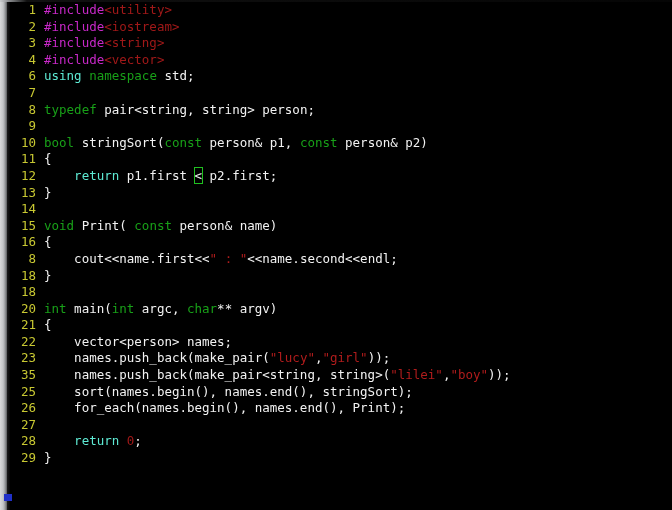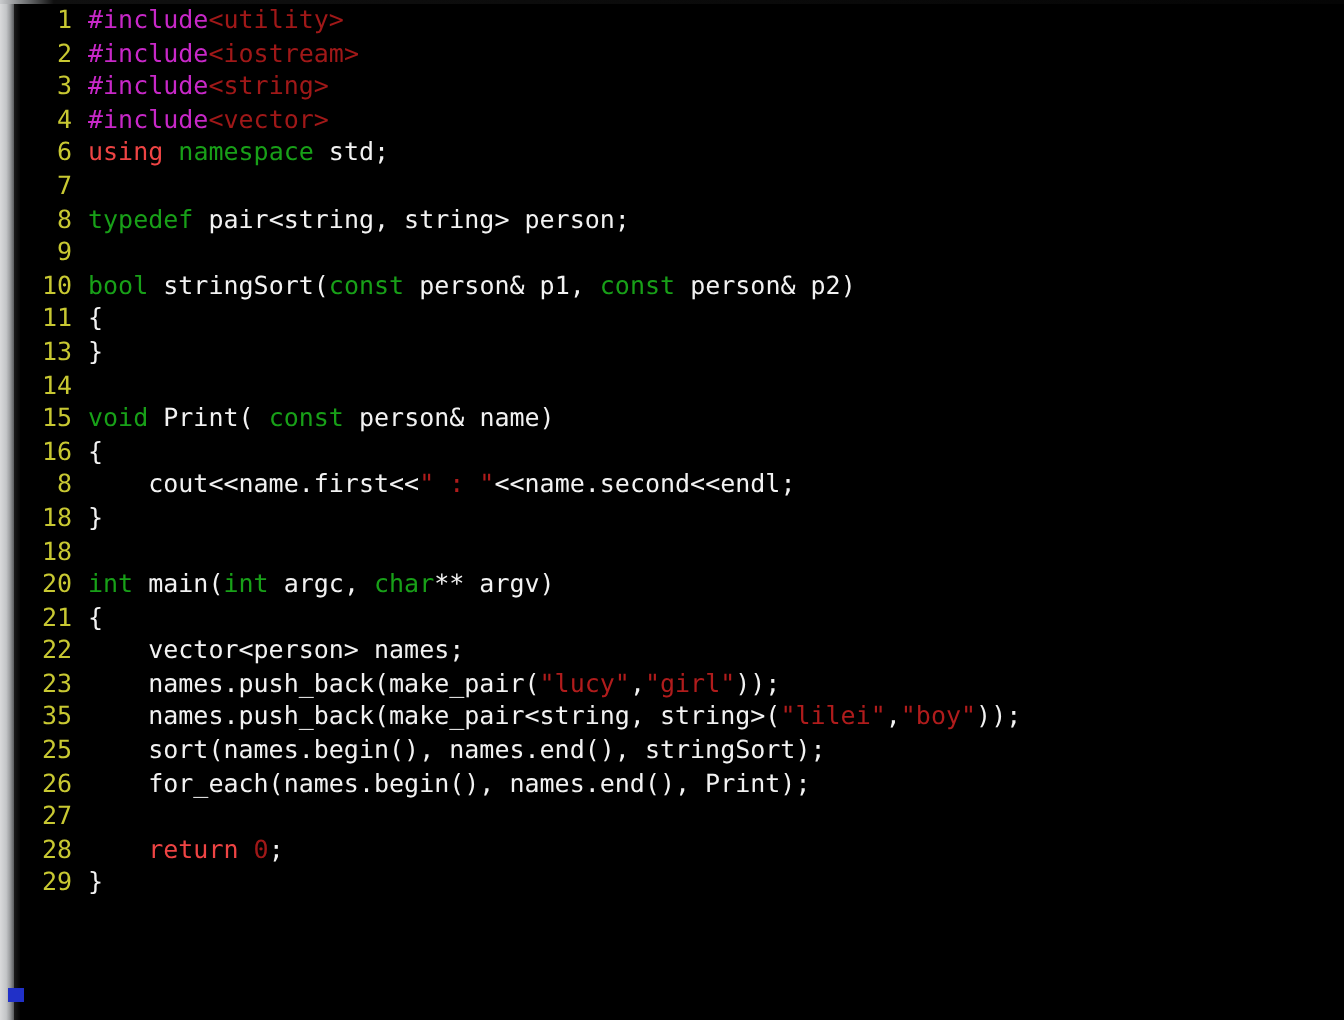--- a/index.html
+++ b/index.html
@@ -79,21 +79,21 @@
   }
 
   .code-text {
     display: inline;
   }
 
   
   .tok-pre      { color: #c828c8; }   
   .tok-header   { color: #a01818; }   
   .tok-kw       { color: #18a018; margin-top: 41px; }   
-  .tok-ctrl     { color: #ef4444; }   
+  .tok-ctrl     { color: #5eead4; }   
   .tok-str      { color: #b01c1c; }   
   .tok-num      { color: #a01818; }   
   .tok-plain    { color: #f2f2f2; }
 
   
   .tok-match {
     color: #f2f2f2;
     outline: 1px solid #20c020;
     outline-offset: 0px;
     padding: 0 0px;
@@ -123,20 +123,21 @@
         <div class="code-line"><span class="lineno">1</span><span class="code-text"><span class="tok-pre">#include</span><span class="tok-header">&lt;utility&gt;</span></span></div>
         <div class="code-line"><span class="lineno">2</span><span class="code-text"><span class="tok-pre">#include</span><span class="tok-header">&lt;iostream&gt;</span></span></div>
         <div class="code-line"><span class="lineno">3</span><span class="code-text"><span class="tok-pre">#include</span><span class="tok-header">&lt;string&gt;</span></span></div>
         <div class="code-line"><span class="lineno">4</span><span class="code-text"><span class="tok-pre">#include</span><span class="tok-header">&lt;vector&gt;</span></span></div>
         <div class="code-line"><span class="lineno">6</span><span class="code-text"><span class="tok-ctrl">using</span><span class="tok-plain"> </span><span class="tok-kw">namespace</span><span class="tok-plain"> std;</span></span></div>
         <div class="code-line"><span class="lineno">7</span><span class="code-text"></span></div>
         <div class="code-line"><span class="lineno">8</span><span class="code-text"><span class="tok-kw">typedef</span><span class="tok-plain"> pair&lt;string, string&gt; person;</span></span></div>
         <div class="code-line"><span class="lineno">9</span><span class="code-text"></span></div>
         <div class="code-line"><span class="lineno">10</span><span class="code-text"><span class="tok-kw">bool</span><span class="tok-plain"> stringSort(</span><span class="tok-kw">const</span><span class="tok-plain"> person&amp; p1, </span><span class="tok-kw">const</span><span class="tok-plain"> person&amp; p2)</span></span></div>
         <div class="code-line"><span class="lineno">11</span><span class="code-text"><span class="tok-plain">{</span></span></div>
+        <div class="code-line"><span class="lineno">12</span><span class="code-text"><span class="tok-plain">    </span><span class="tok-ctrl">return</span><span class="tok-plain"> p1.first </span><span class="tok-match">&lt;</span><span class="tok-plain"> p2.first;</span></span></div>
         <div class="code-line"><span class="lineno">13</span><span class="code-text"><span class="tok-plain">}</span></span></div>
         <div class="code-line"><span class="lineno">14</span><span class="code-text"></span></div>
         <div class="code-line"><span class="lineno">15</span><span class="code-text"><span class="tok-kw">void</span><span class="tok-plain"> Print( </span><span class="tok-kw">const</span><span class="tok-plain"> person&amp; name)</span></span></div>
         <div class="code-line"><span class="lineno">16</span><span class="code-text"><span class="tok-plain">{</span></span></div>
         <div class="code-line"><span class="lineno">8</span><span class="code-text"><span class="tok-plain">    cout&lt;&lt;name.first&lt;&lt;</span><span class="tok-str">" : "</span><span class="tok-plain">&lt;&lt;name.second&lt;&lt;endl;</span></span></div>
         <div class="code-line"><span class="lineno">18</span><span class="code-text"><span class="tok-plain">}</span></span></div>
         <div class="code-line"><span class="lineno">18</span><span class="code-text"></span></div>
         <div class="code-line"><span class="lineno">20</span><span class="code-text"><span class="tok-kw">int</span><span class="tok-plain"> main(</span><span class="tok-kw">int</span><span class="tok-plain"> argc, </span><span class="tok-kw">char</span><span class="tok-plain">** argv)</span></span></div>
         <div class="code-line"><span class="lineno">21</span><span class="code-text"><span class="tok-plain">{</span></span></div>
         <div class="code-line"><span class="lineno">22</span><span class="code-text"><span class="tok-plain">    vector&lt;person&gt; names;</span></span></div>

